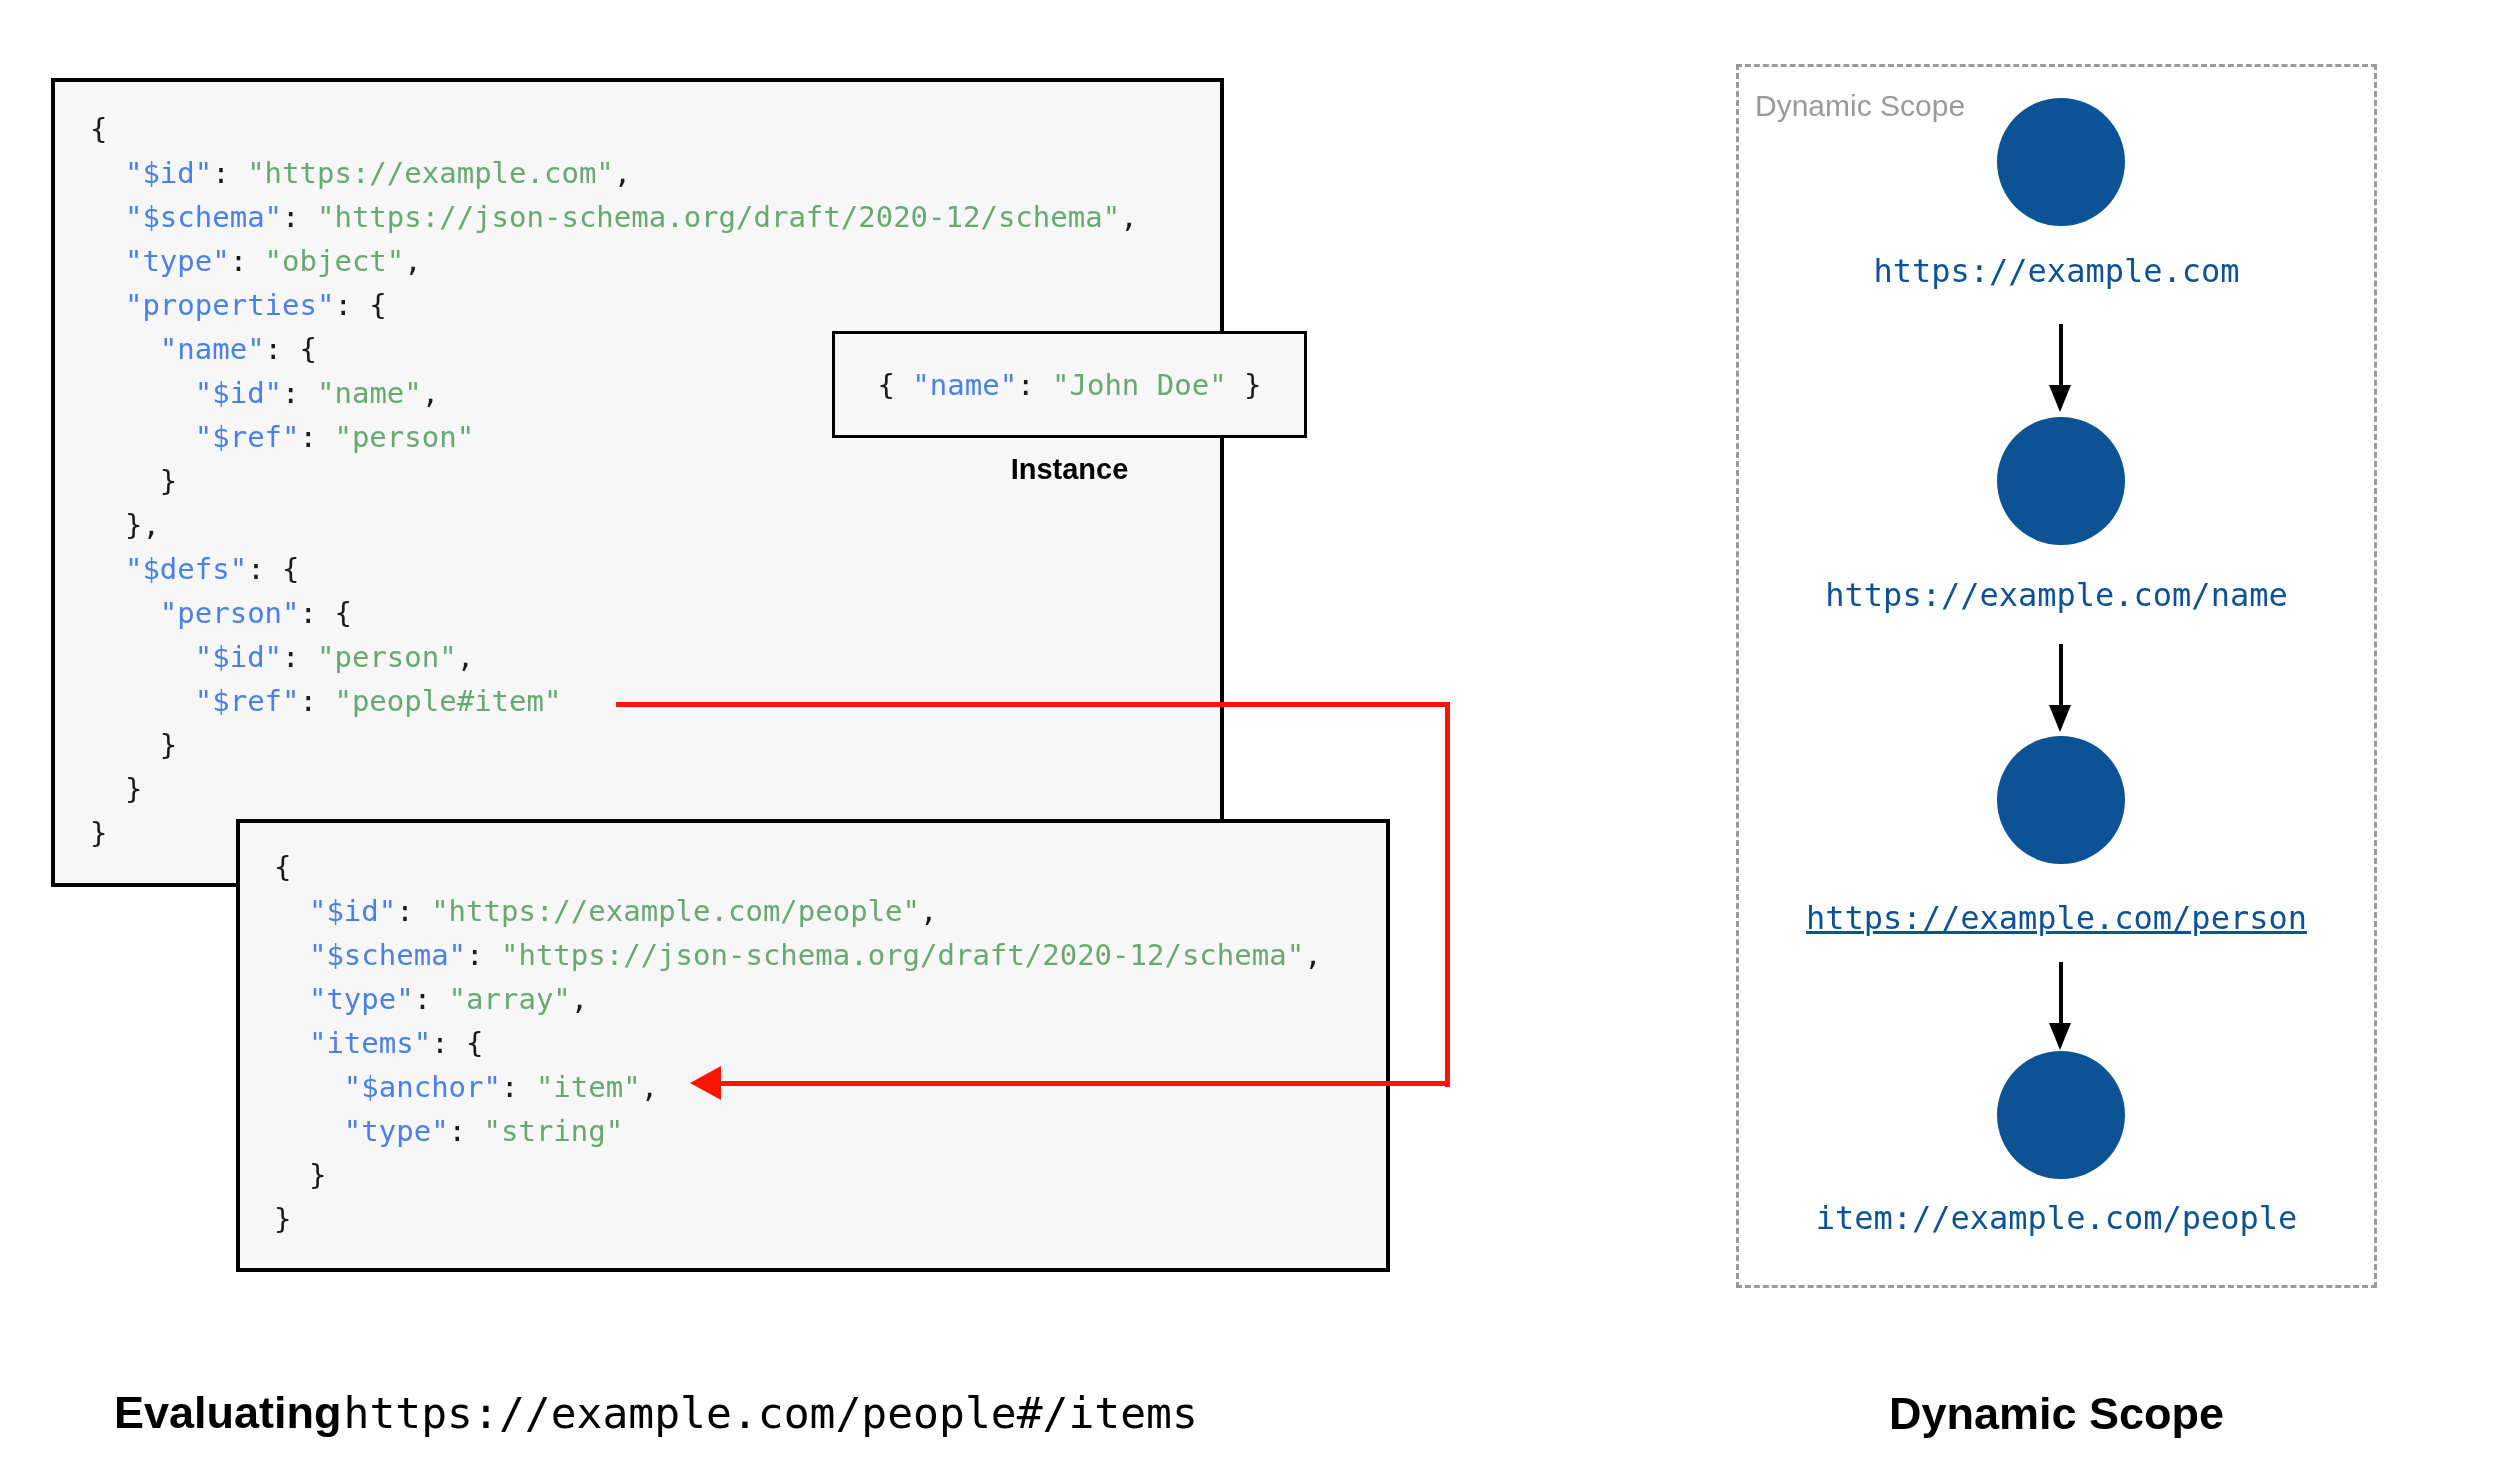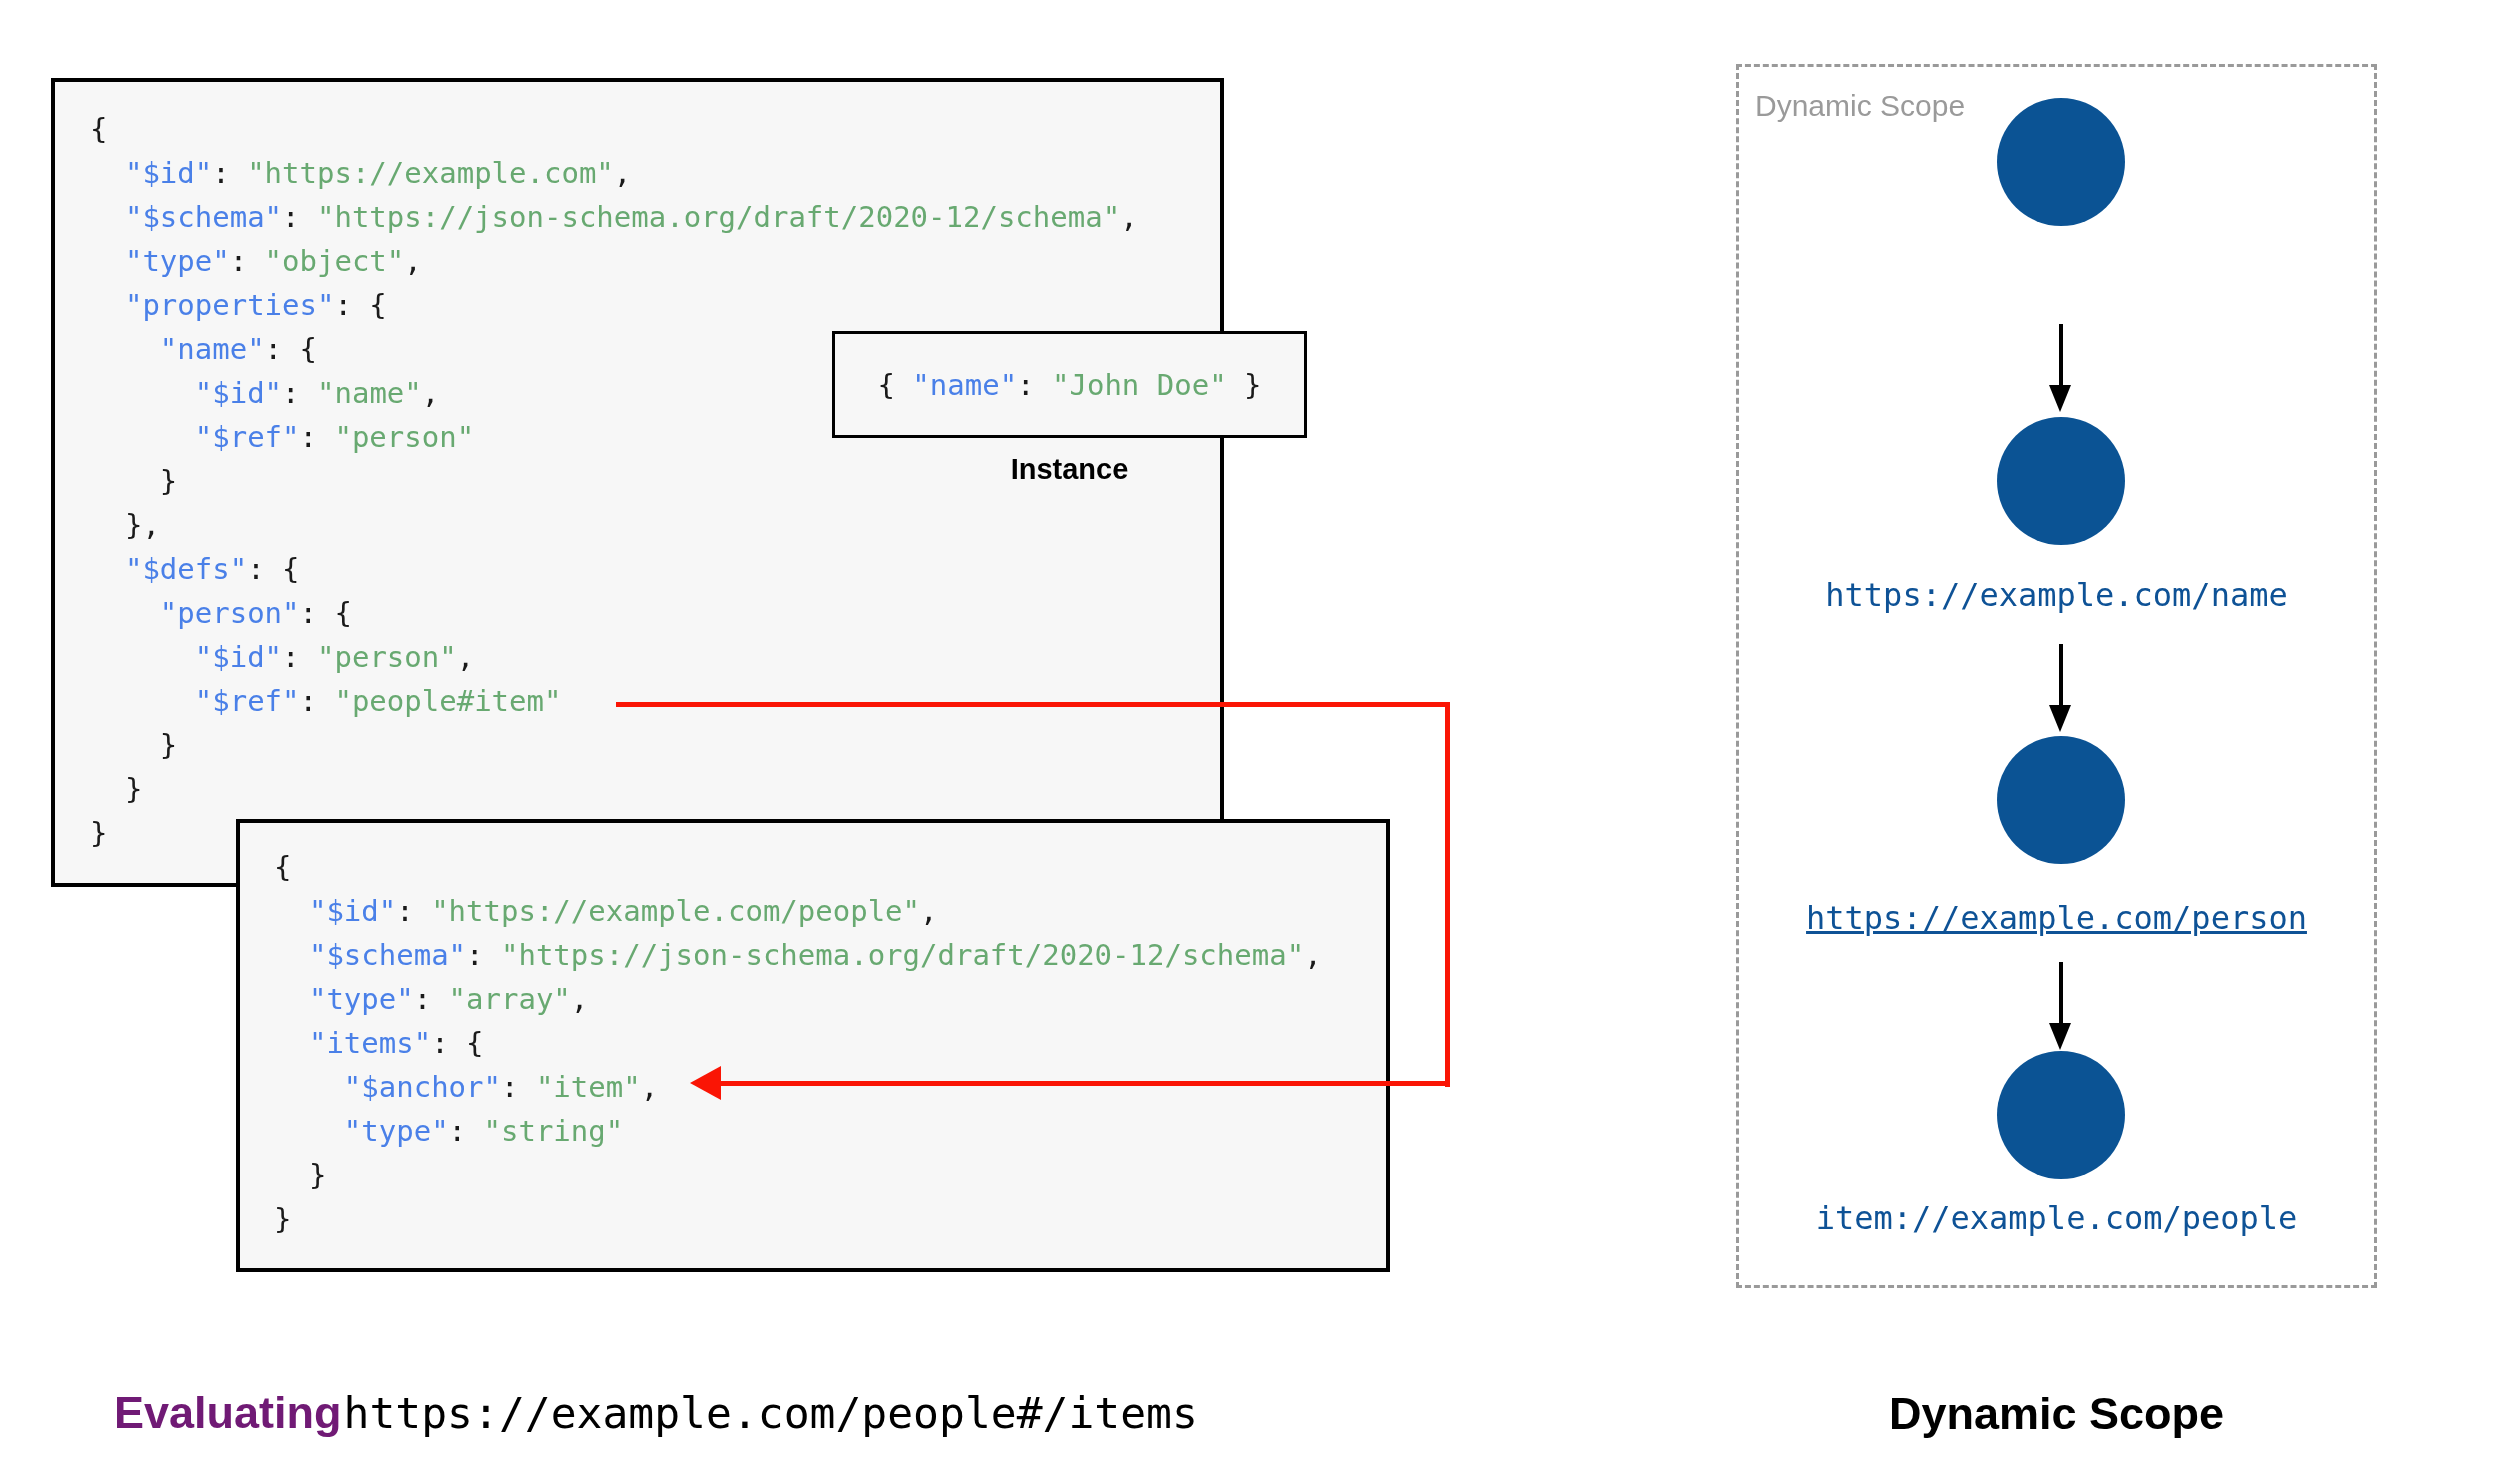--- a/index.html
+++ b/index.html
@@ -77,21 +77,21 @@
     border-top:27px solid #000;
   }
   #circle-0{top:30.5px;}  #url-0{top:185px;}  #arrow-0{top:257px;}
   #circle-1{top:350px;} #url-1{top:509px;}  #arrow-1{top:577px;}
   #circle-2{top:669px;}#url-2{top:832px;text-decoration:underline;} #arrow-2{top:895px;}
   #circle-3{top:984px;}#url-3{top:1132px;}
   
   #footer-left{
     position:absolute;left:114px;top:1387px;display:flex;align-items:baseline;z-index:1;
   }
-  #evaluating-label{font-size:45px;font-weight:bold;color:#701a75;}
+  #evaluating-label{font-size:45px;font-weight:bold;color:#000000;}
   #evaluating-uri{
     font-family:"DejaVu Sans Mono",monospace;font-size:43px;color:#000;margin-left:2px;
   }
   #scope-caption{
     position:absolute;left:1736px;top:1388px;width:641px;text-align:center;
     font-size:45px;font-weight:bold;color:#000;z-index:1;
   }
 </style>
 </head>
 <body>
@@ -140,20 +140,21 @@
 
   <div id="red-h1" class="red-seg"></div>
   <div id="red-v" class="red-seg"></div>
   <div id="red-h2" class="red-seg"></div>
   <div id="red-head"></div>
 
   <div id="scope-panel">
     <div id="scope-panel-label">Dynamic Scope</div>
 
     <div id="circle-0" class="scope-circle"></div>
+    <div id="url-0" class="scope-url">https://example.com</div>
 
     <div id="arrow-0" class="flow-arrow">
       <span class="shaft"></span>
       <span class="head"></span>
     </div>
 
     <div id="circle-1" class="scope-circle"></div>
     <div id="url-1" class="scope-url">https://example.com/name</div>
 
     <div id="arrow-1" class="flow-arrow">

